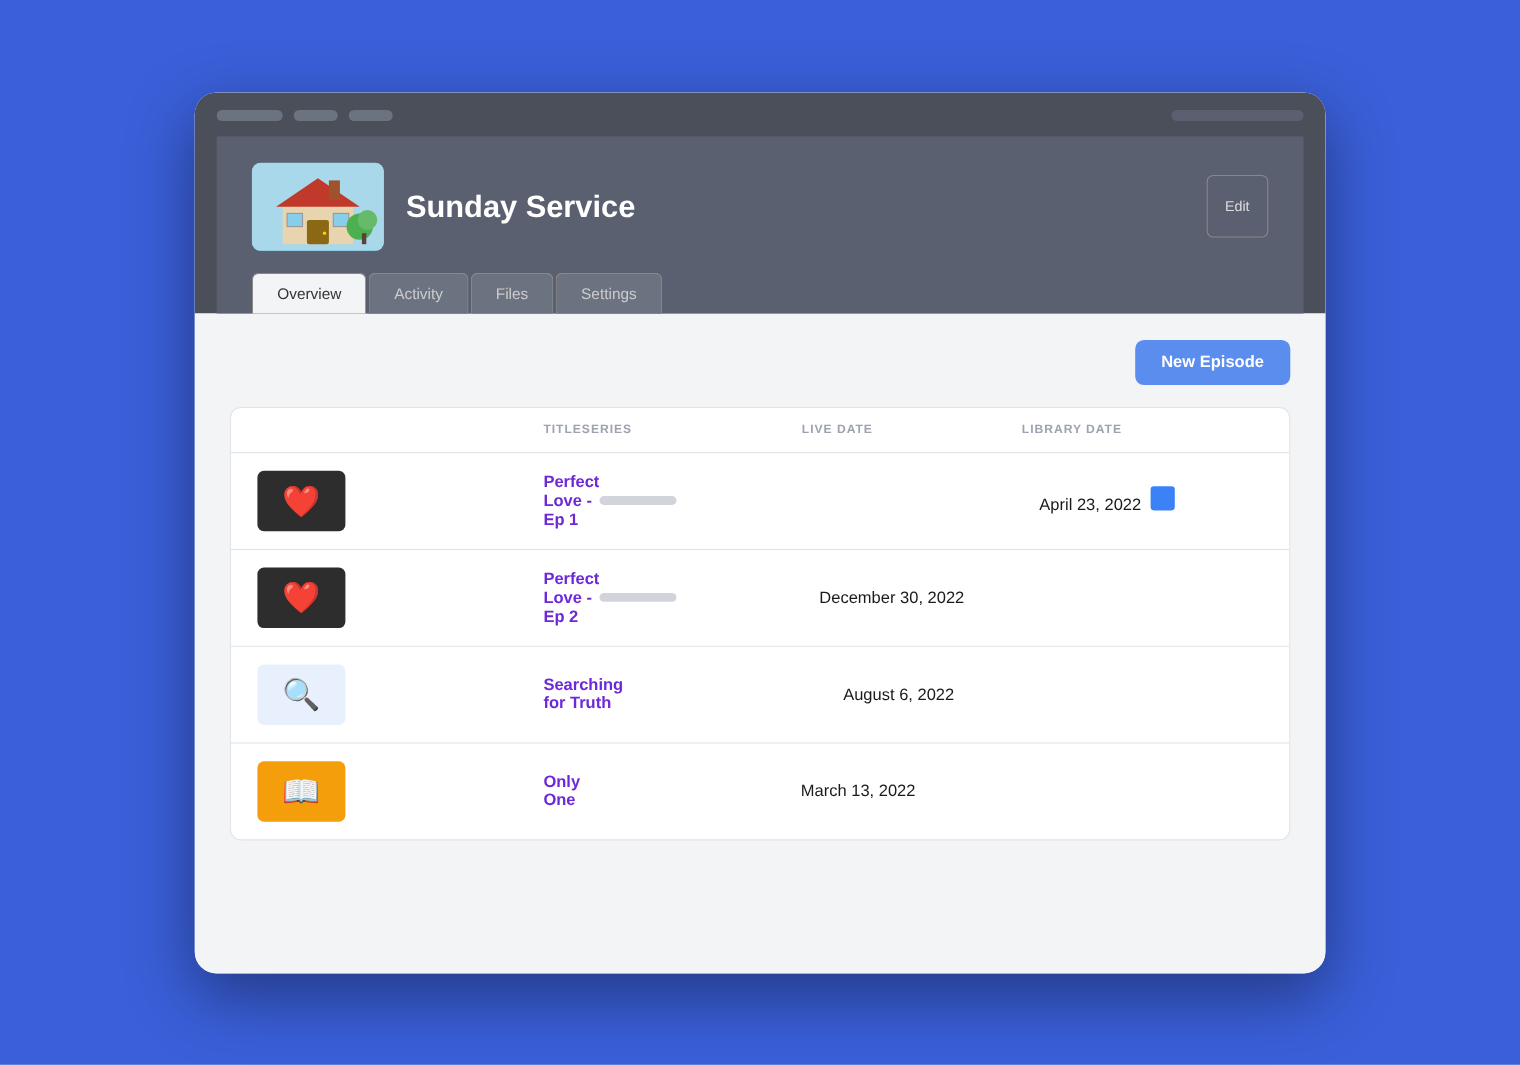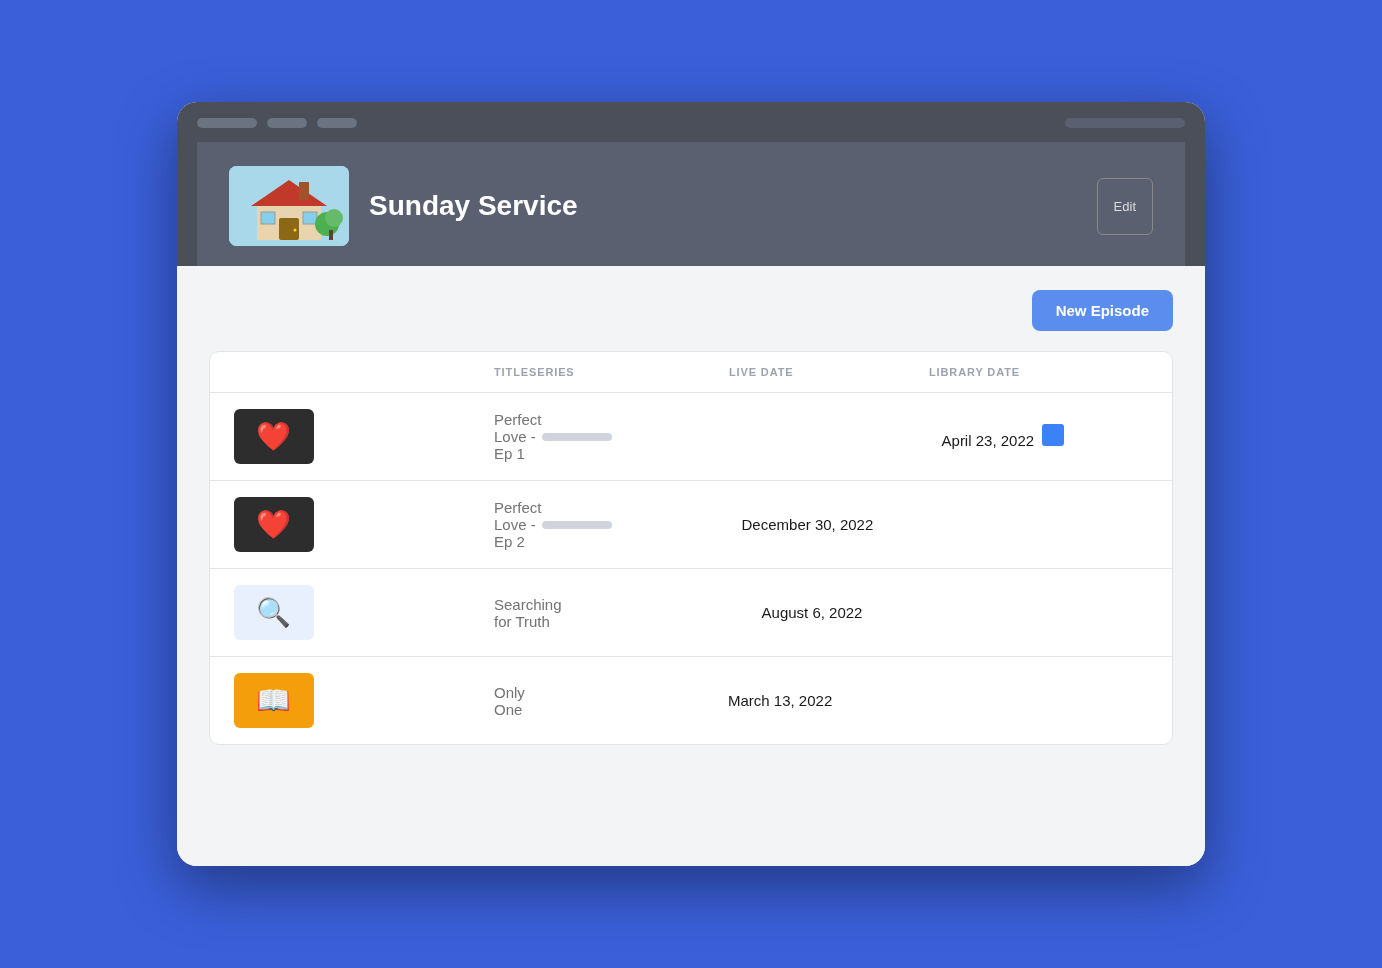--- a/index.html
+++ b/index.html
@@ -168,22 +168,22 @@
       align-items: center;
       justify-content: center;
       font-size: 28px;
       flex-shrink: 0;
     }
     .thumb-dark { background: #2d2d2d; }
     .thumb-light { background: #e8f0fe; }
     .thumb-orange { background: #f59e0b; }
     .row-title {
       font-size: 15px;
-      font-weight: 400;
-      color: #737373;
+      font-weight: 700;
+      color: #6d28d9;
     }
     .series-pill {
       width: 70px;
       height: 8px;
       background: #d1d5db;
       border-radius: 4px;
     }
     .date-cell {
       font-size: 15px;
       color: #1a1a1a;
@@ -239,20 +239,26 @@
               <rect x="100" y="64" width="4" height="10" fill="#5d4037"></rect>
 
               <circle cx="66" cy="64" r="1.5" fill="#ffd700"></circle>
             </svg>
           </div>
           <h1 class="channel-title">Sunday Service</h1>
         </div>
         <button class="edit-btn">Edit</button>
       </div>
 
+      <div class="tabs-bar">
+        <div class="tab active">Overview</div>
+        <div class="tab">Activity</div>
+        <div class="tab">Files</div>
+        <div class="tab">Settings</div>
+      </div>
     </div>
   </div>
 
   <div class="main-content">
     <div class="content-toolbar">
       <button class="new-episode-btn">New Episode</button>
     </div>
 
     <div class="episodes-table">
 

